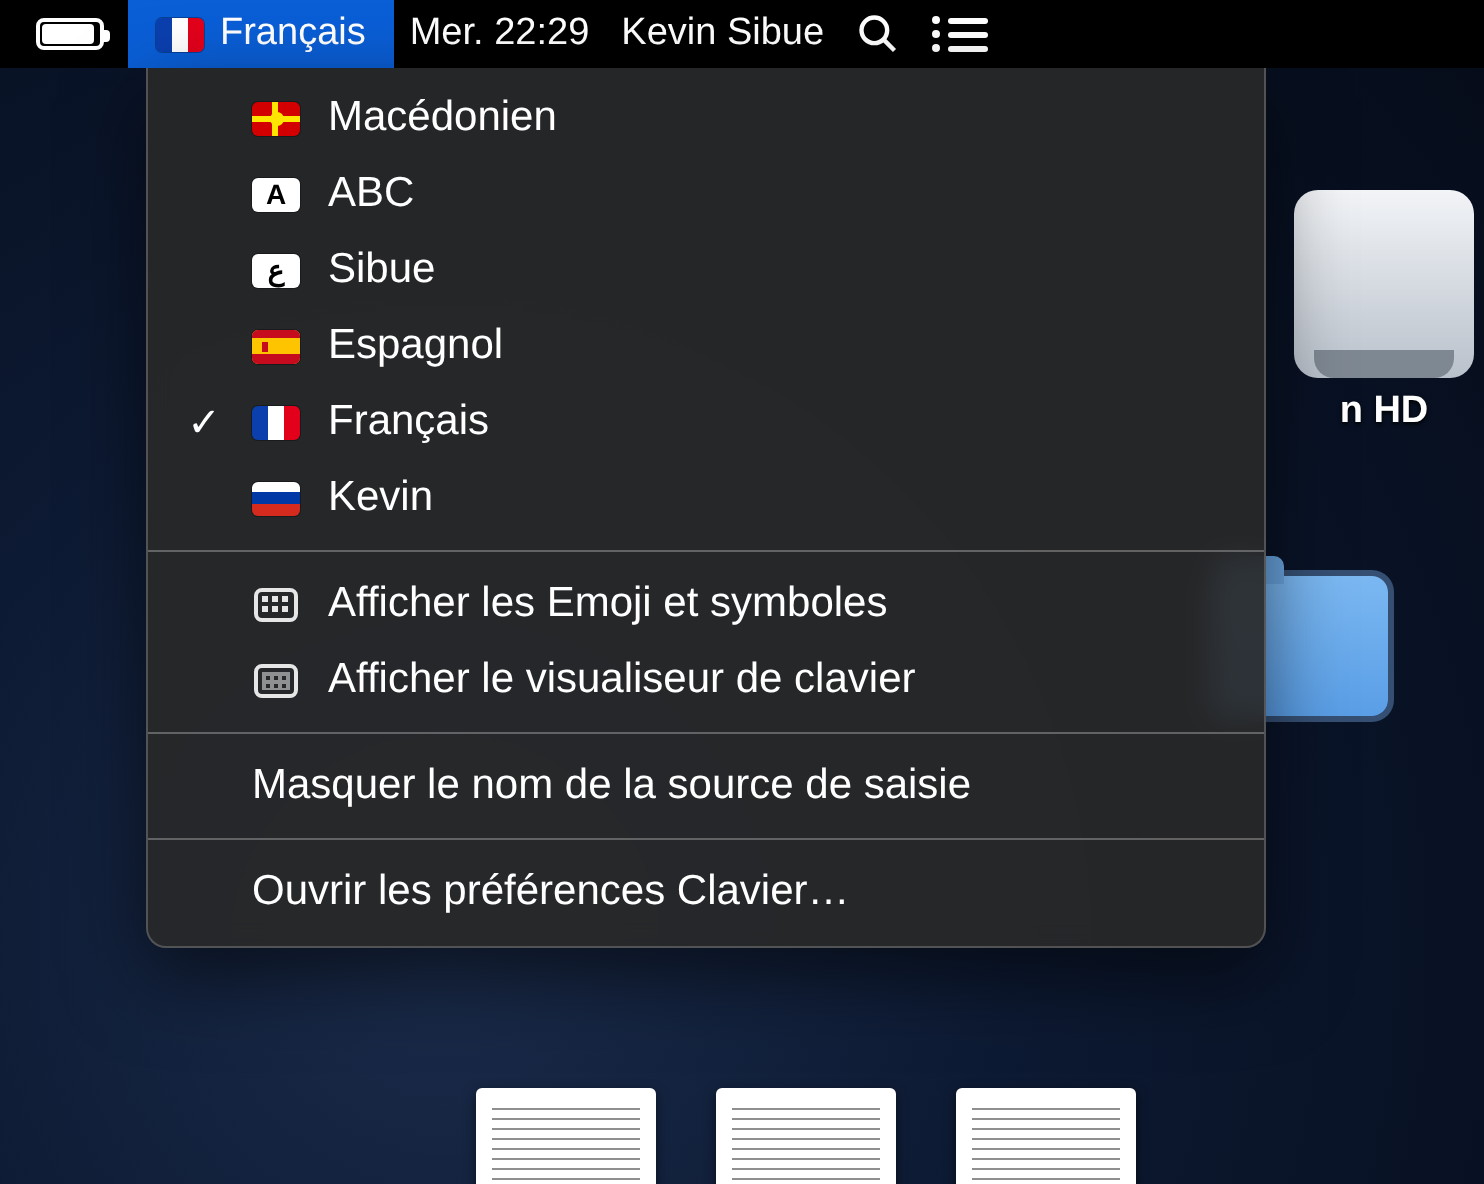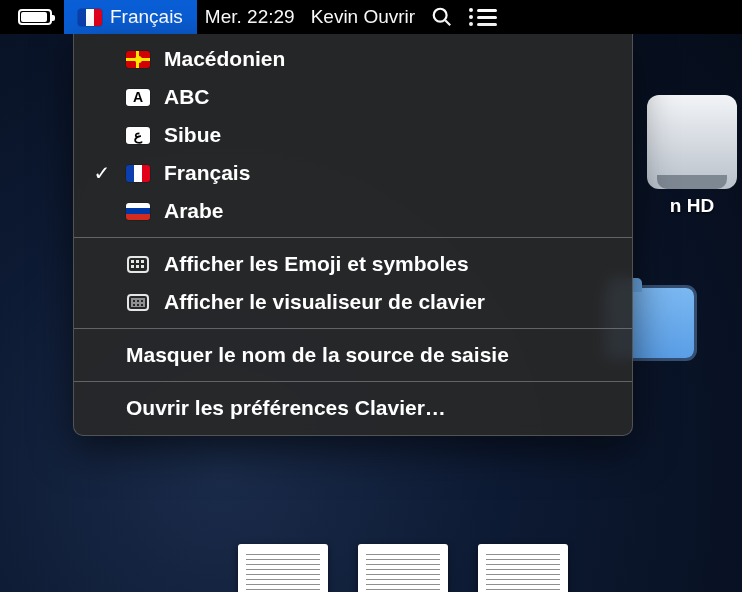--- a/index.html
+++ b/index.html
@@ -119,21 +119,21 @@
     font-weight: 400;
   }
   .dd-item {
     display:flex; align-items:center;
     height: 38px;
     padding: 0 22px 0 18px;
     gap: 14px;
   }
   .dd-check { width: 20px; text-align:center; font-size:20px; }
   .dd-icon { width: 24px; display:flex; align-items:center; justify-content:center; }
-  .dd-label { flex:1;font-weight:bold; }
+  .dd-label { flex:1; }
   .dd-sep {
     height: 1px;
     background: rgba(160,160,160,0.5);
     margin: 7px 0;
   }
   .dd-item.plain { padding-left: 52px; }
 
   .kb-icon, .emoji-icon {
     width:22px; height:17px;
     border:2px solid #e6e6e6; border-radius:4px;
@@ -219,21 +219,21 @@
         <div class="r"></div>
     </span>
     <span>Français</span>
   </div>
 
   <div class="mb-item">
     <span>Mer. 22:29</span>
   </div>
 
   <div class="mb-item">
-    <span>Kevin Ouvrir</span>
+    <span>Kevin Sibue</span>
   </div>
 
   <div class="mb-item">
     <span class="mb-icon">
       <svg class="search-icon-svg" viewBox="0 0 24 24" fill="none" stroke="#fff" stroke-width="2.4">
         <circle cx="10" cy="10" r="7"></circle>
           <line x1="15.5" y1="15.5" x2="21" y2="21"></line>
       </svg>
     </span>
   </div>
@@ -294,20 +294,32 @@
   </div>
 
   <div class="dd-item">
     <span class="dd-check"></span>
     <span class="dd-icon">
       <span class="flag flag-ar">ع</span>
     </span>
     <span class="dd-label">Sibue</span>
   </div>
 
+  <div class="dd-item">
+    <span class="dd-check"></span>
+    <span class="dd-icon">
+      <span class="flag flag-es">
+          <div class="r"></div>
+          <div class="y"></div>
+          <div class="r"></div>
+          <span class="dot"></span>
+        </span>
+    </span>
+    <span class="dd-label">Espagnol</span>
+  </div>
 
   <div class="dd-item">
     <span class="dd-check">✓</span>
     <span class="dd-icon">
       <span class="flag flag-fr">
           <div class="b"></div>
           <div class="w"></div>
           <div class="r"></div>
         </span>
     </span>
@@ -316,21 +328,21 @@
 
   <div class="dd-item">
     <span class="dd-check"></span>
     <span class="dd-icon">
       <span class="flag flag-ru">
           <div class="w"></div>
           <div class="b"></div>
           <div class="r"></div>
         </span>
     </span>
-    <span class="dd-label">Arabe</span>
+    <span class="dd-label">Kevin</span>
   </div>
 
   <div class="dd-sep"></div>
 
   <div class="dd-item">
     <span class="dd-check"></span>
     <span class="dd-icon">
       <span class="emoji-icon">
           <span></span>
           <span></span>

